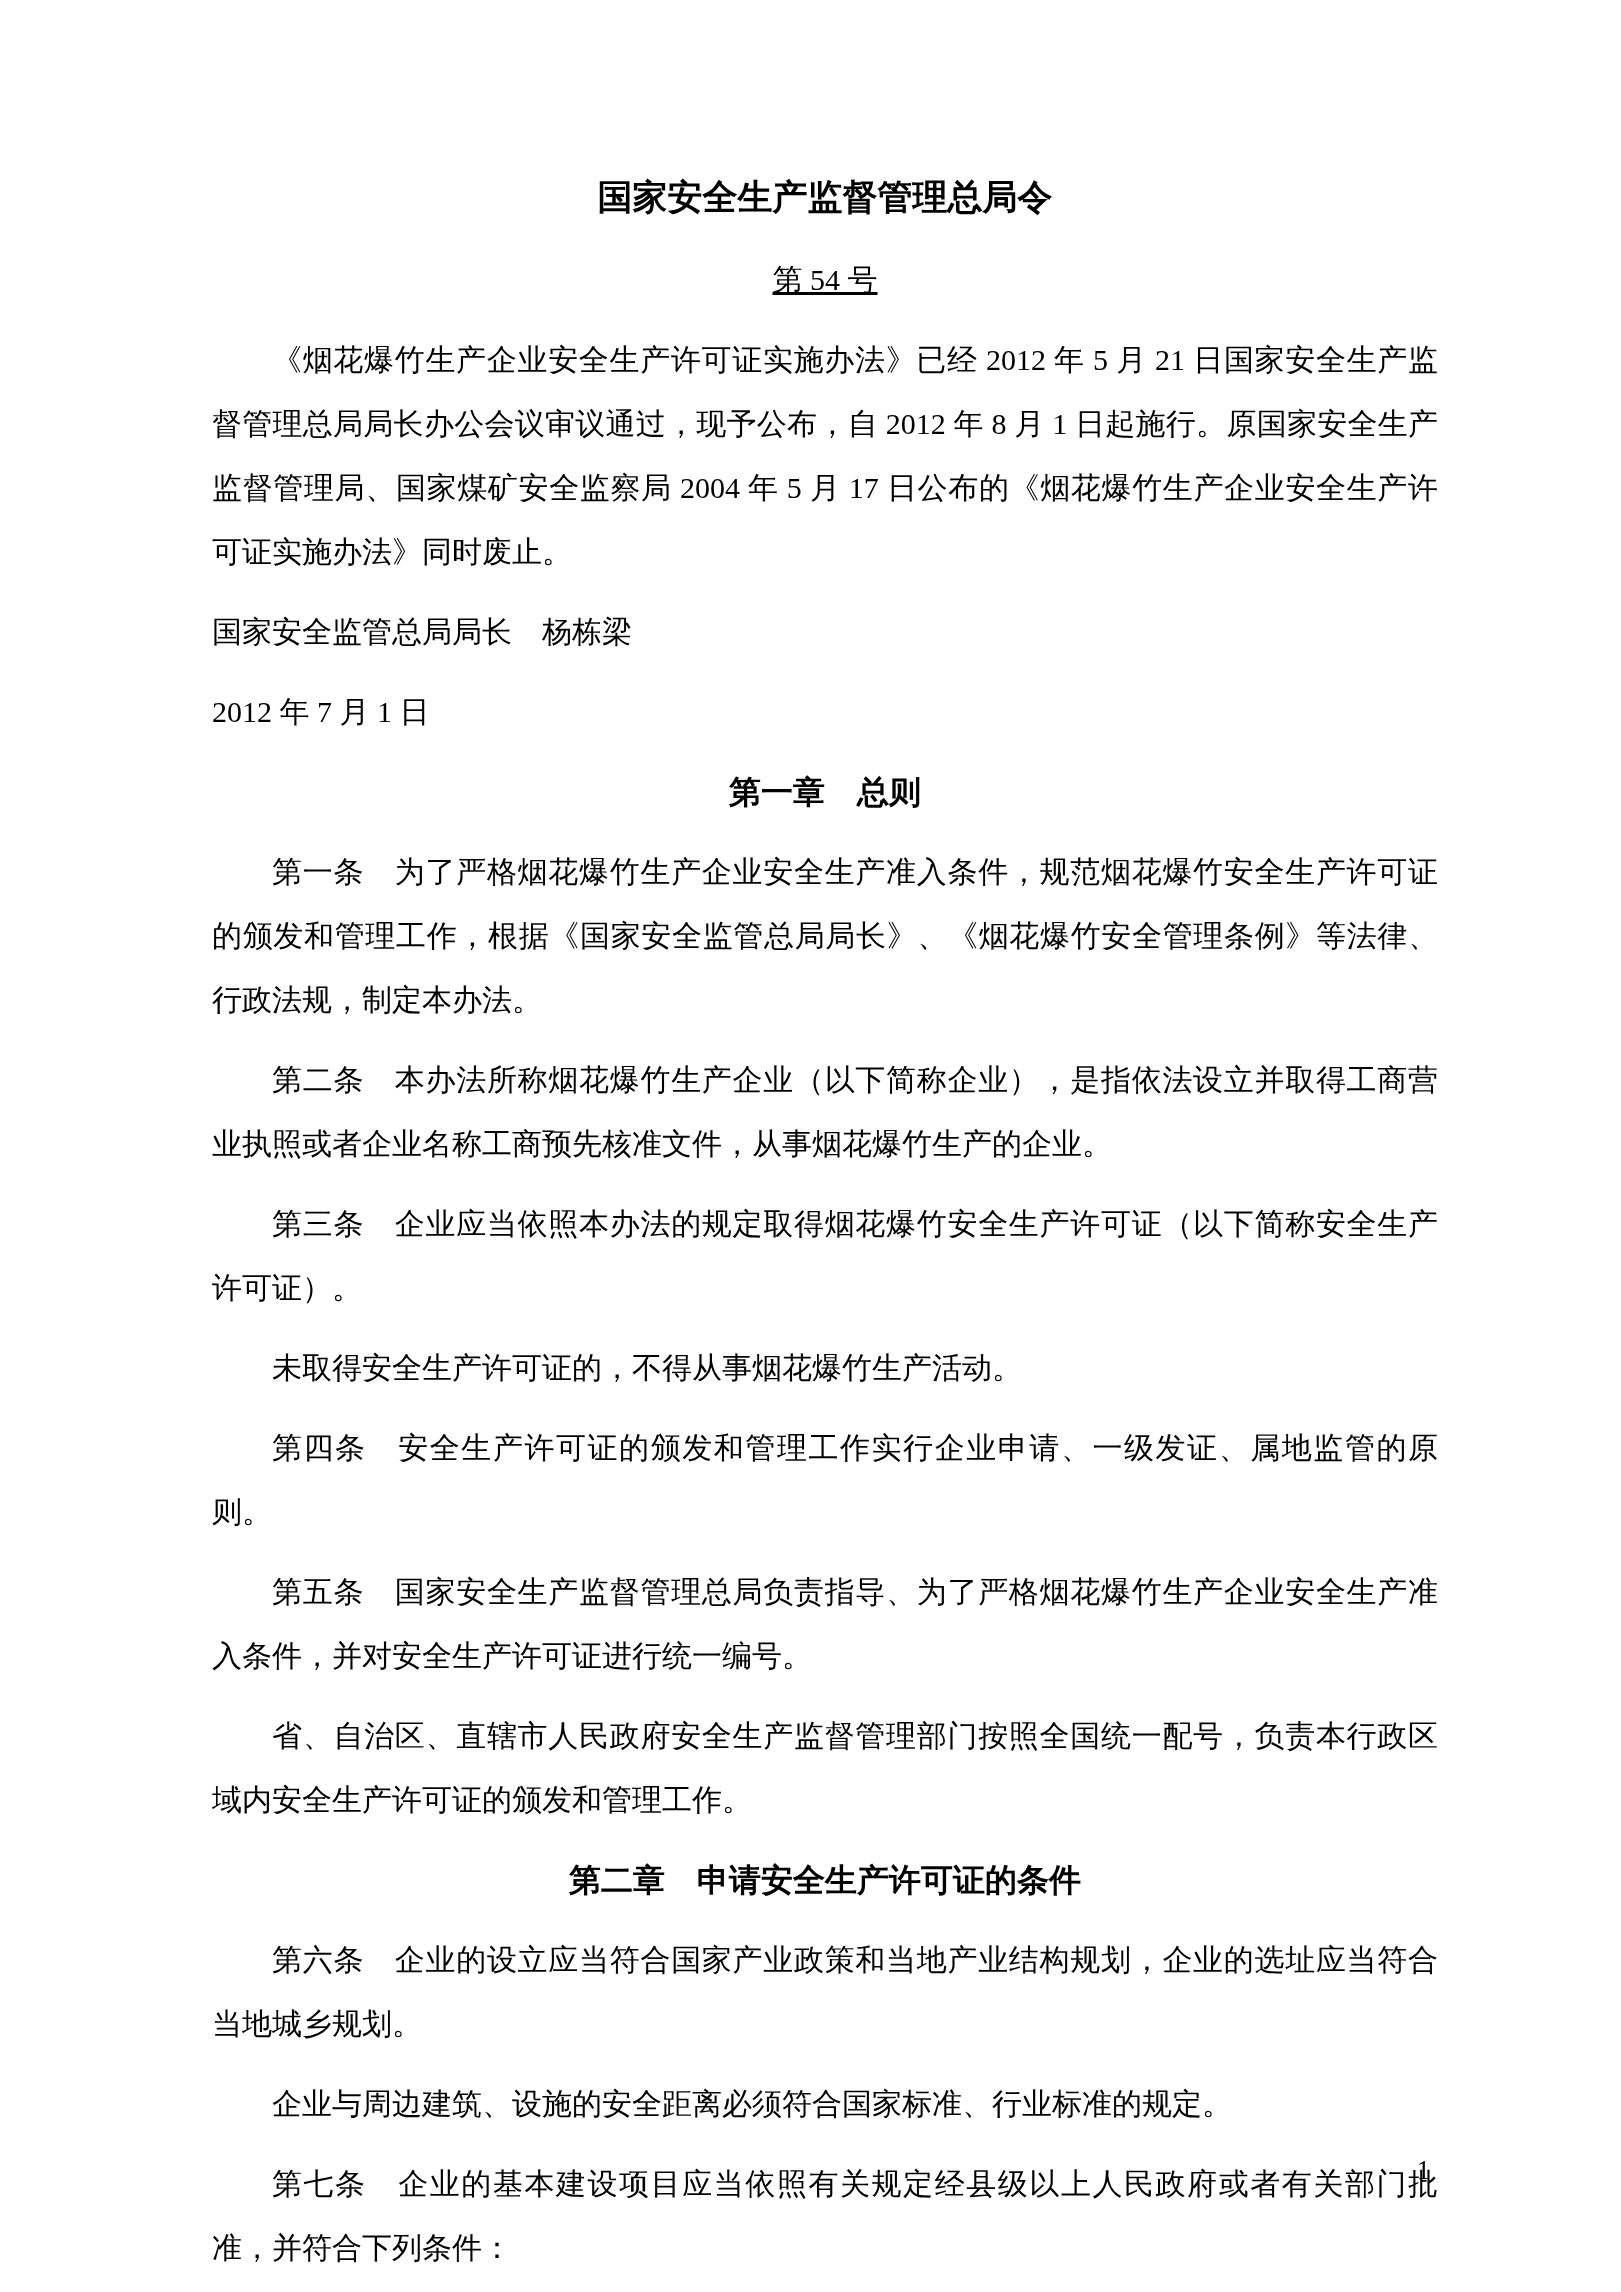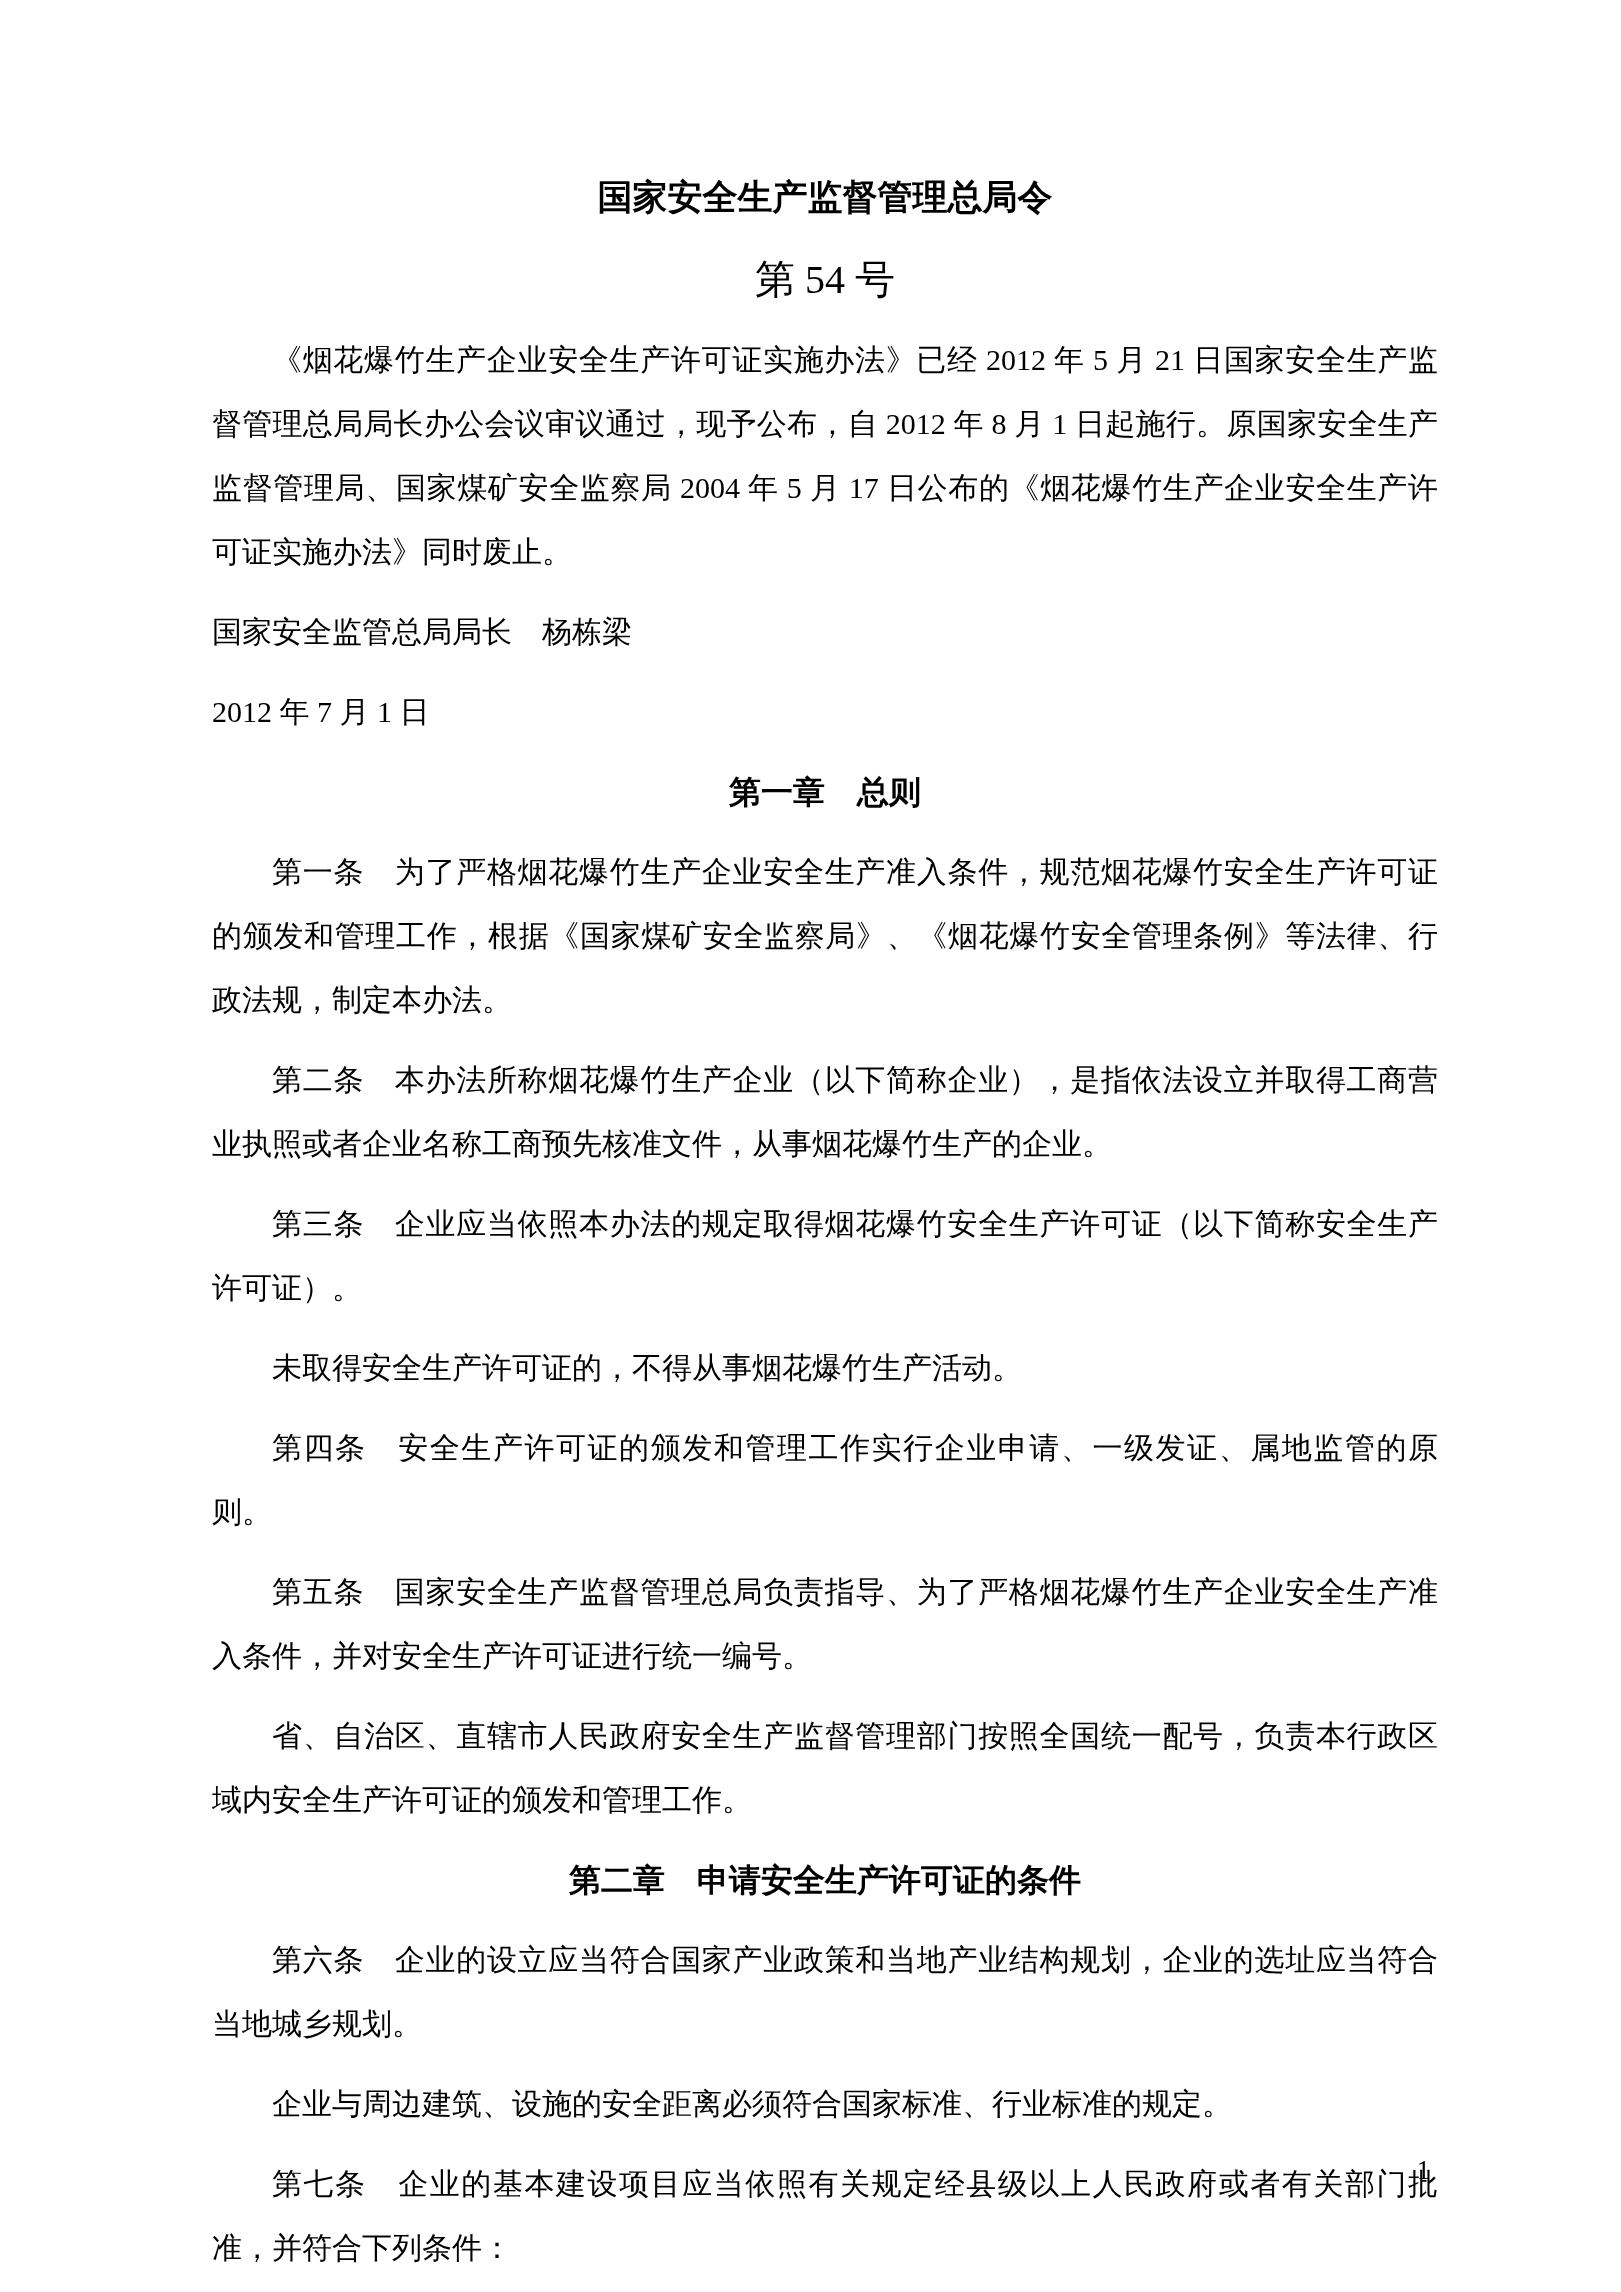--- a/index.html
+++ b/index.html
@@ -39,24 +39,25 @@
   .date {
     padding-right: 37px;
   }
   .doc-title {
     font-size: 35px;
     font-weight: bold;
     text-align: center;
     line-height: 69px;
   }
   .order-no {
-    font-size: 40px;
+    font-size: 30px;
     line-height: 64px;
     text-align: center;
     text-indent: 0;
+    text-decoration: underline;
   }
   .subtitle, .chapter {
     font-size: 32px;
     font-weight: bold;
     text-align: center;
     line-height: 64px;
   }
   .page-number {
     position: absolute;
     right: 191px;
@@ -74,21 +75,21 @@
     <h1 class="doc-title">国家安全生产监督管理总局令</h1>
     <p class="order-no">第 54 号</p>
 
     <p class="body indent">《烟花爆竹生产企业安全生产许可证实施办法》已经 2012 年 5 月 21 日国家安全生产监督管理总局局长办公会议审议通过，现予公布，自 2012 年 8 月 1 日起施行。原国家安全生产监督管理局、国家煤矿安全监察局 2004 年 5 月 17 日公布的《烟花爆竹生产企业安全生产许可证实施办法》同时废止。</p>
 
     <p class="body right">国家安全监管总局局长　杨栋梁</p>
     <p class="body right date">2012 年 7 月 1 日</p>
 
 
     <h2 class="chapter">第一章　总则</h2>
-    <p class="body indent">第一条　为了严格烟花爆竹生产企业安全生产准入条件，规范烟花爆竹安全生产许可证的颁发和管理工作，根据《国家煤矿安全监察局》、《烟花爆竹安全管理条例》等法律、行政法规，制定本办法。</p>
+    <p class="body indent">第一条　为了严格烟花爆竹生产企业安全生产准入条件，规范烟花爆竹安全生产许可证的颁发和管理工作，根据《国家安全监管总局局长》、《烟花爆竹安全管理条例》等法律、行政法规，制定本办法。</p>
     <p class="body indent">第二条　本办法所称烟花爆竹生产企业（以下简称企业），是指依法设立并取得工商营业执照或者企业名称工商预先核准文件，从事烟花爆竹生产的企业。</p>
     <p class="body indent">第三条　企业应当依照本办法的规定取得烟花爆竹安全生产许可证（以下简称安全生产许可证）。</p>
     <p class="body indent">未取得安全生产许可证的，不得从事烟花爆竹生产活动。</p>
     <p class="body indent">第四条　安全生产许可证的颁发和管理工作实行企业申请、一级发证、属地监管的原则。</p>
     <p class="body indent">第五条　国家安全生产监督管理总局负责指导、为了严格烟花爆竹生产企业安全生产准入条件，并对安全生产许可证进行统一编号。</p>
     <p class="body indent">省、自治区、直辖市人民政府安全生产监督管理部门按照全国统一配号，负责本行政区域内安全生产许可证的颁发和管理工作。</p>
 
     <h2 class="chapter">第二章　申请安全生产许可证的条件</h2>
     <p class="body indent">第六条　企业的设立应当符合国家产业政策和当地产业结构规划，企业的选址应当符合当地城乡规划。</p>
     <p class="body indent">企业与周边建筑、设施的安全距离必须符合国家标准、行业标准的规定。</p>

